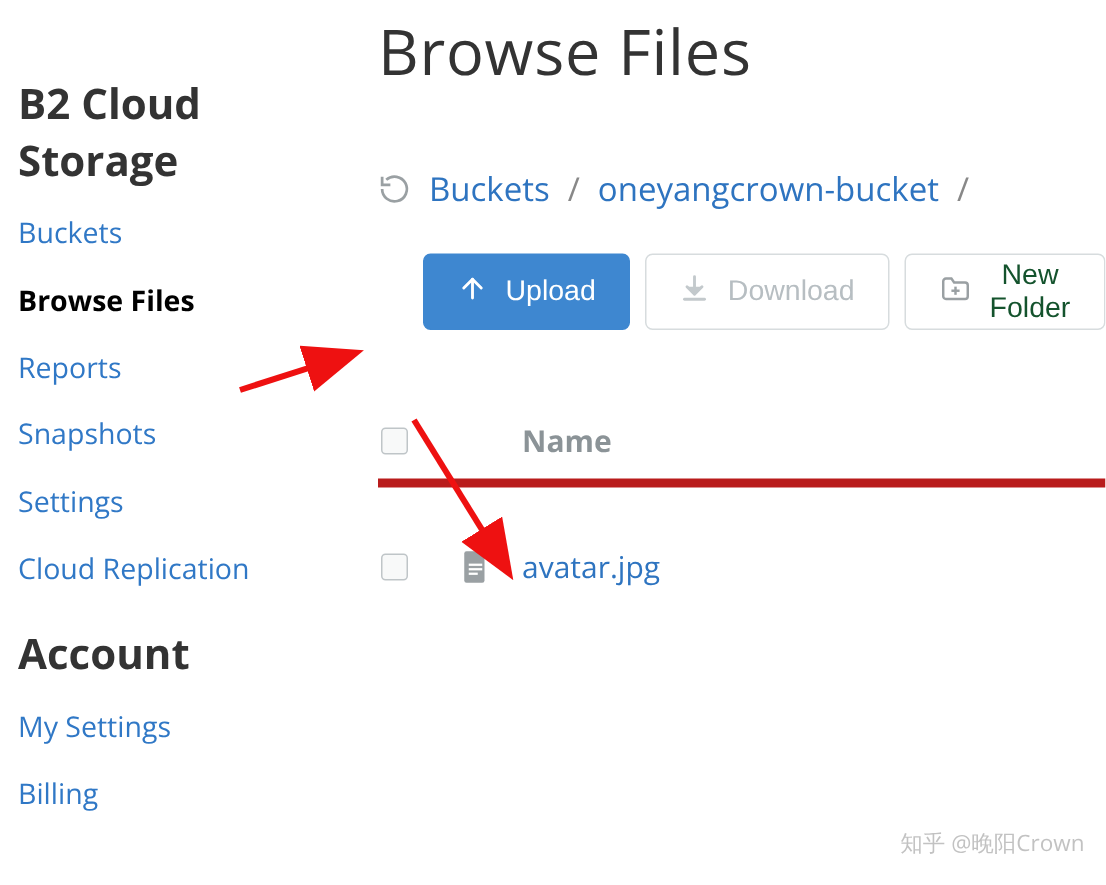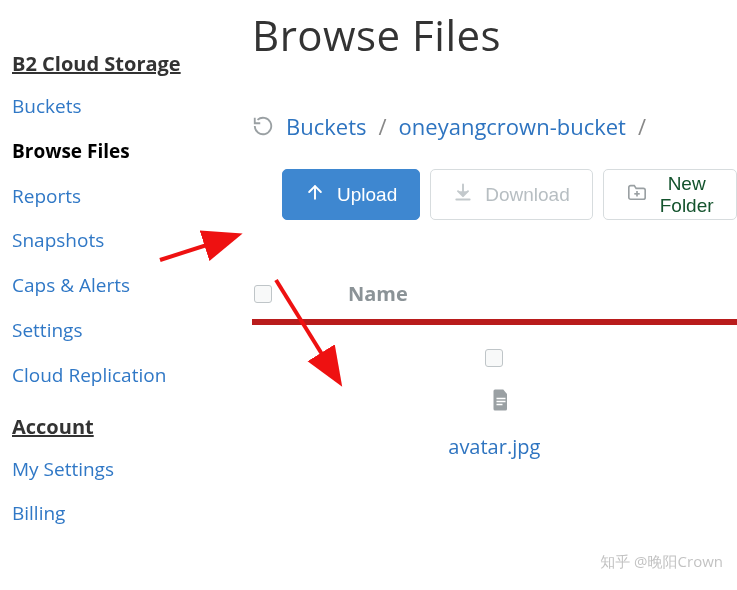--- a/index.html
+++ b/index.html
@@ -13,25 +13,24 @@
       overflow: hidden;
     }
     .layout { display: flex; width: 100%; height: 100%; }
     
     .sidebar {
       width: 210px;
       padding: 50px 0 0 12px;
       flex-shrink: 0;
     }
     .sidebar-heading {
-      font-size: 20px;
+      font-size: 28px;
       font-weight: 700;
       color: #333;
       margin-bottom: 18px;
-      text-decoration: underline;
     }
     .nav-list { list-style: none; }
     .nav-item {
       font-size: 19px;
       line-height: 1.2;
       margin-bottom: 22px;
       color: #3078c6;
       cursor: pointer;
     }
     .nav-item.active { color: #000; font-weight: 700; }
@@ -103,21 +102,21 @@
       background: #f8f9f9;
       cursor: pointer;
       flex-shrink: 0;
     }
     .col-name-head {
       font-size: 20px;
       font-weight: 700;
       color: #8b9397;
       margin-left: 54px;
     }
-    .table-row { margin-top: 18px; flex-direction: column; }
+    .table-row { margin-top: 33px; }
     .file-icon { display: inline-flex; margin-left: 14px; }
     .file-name { font-size: 20px; color: #2e74c0; cursor: pointer; }
     
     .wm {
       position: absolute;
       right: 14px; bottom: 18px;
       font-size: 15px;
       color: rgba(120,120,120,.45);
       pointer-events: none;
     }
@@ -134,21 +133,20 @@
 
 <div class="layout">
 
   <aside class="sidebar">
     <div class="sidebar-heading">B2 Cloud Storage</div>
     <ul class="nav-list">
       <li class="nav-item">Buckets</li>
       <li class="nav-item active">Browse Files</li>
       <li class="nav-item">Reports</li>
       <li class="nav-item">Snapshots</li>
-      <li class="nav-item">Caps &amp; Alerts</li>
       <li class="nav-item">Settings</li>
       <li class="nav-item">Cloud Replication</li>
     </ul>
 
     <div class="sidebar-heading acct">Account</div>
     <ul class="nav-list">
       <li class="nav-item">My Settings</li>
       <li class="nav-item">Billing</li>
     </ul>
   </aside>

